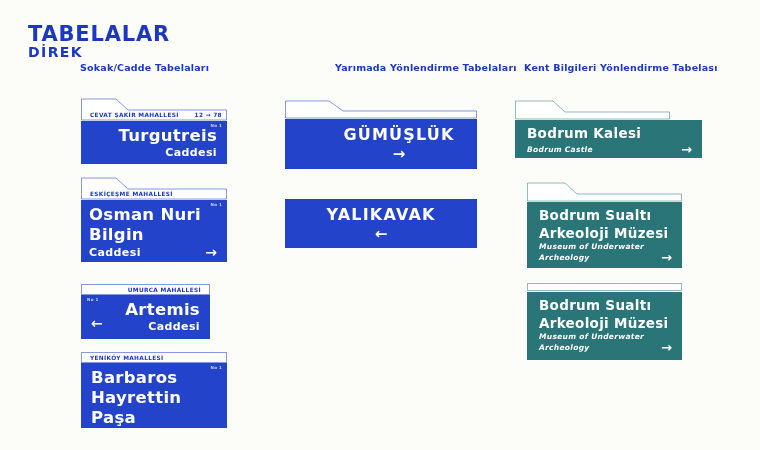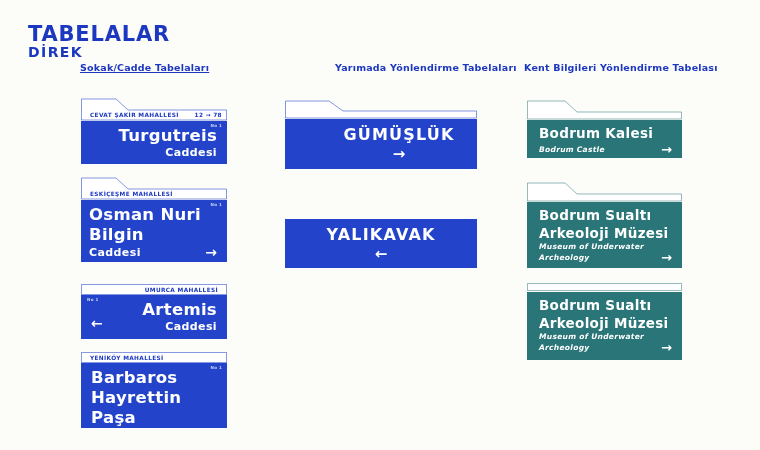--- a/index.html
+++ b/index.html
@@ -72,21 +72,21 @@
   .place-sub{font-size:7.5px;font-weight:700;font-style:italic;letter-spacing:.3px;line-height:1.45;}
   .sub-row{display:flex;justify-content:space-between;align-items:flex-end;}
   .sub-row .arrow{font-size:13px;}
 </style>
 </head>
 <body>
 
 <div class="page-title">TABELALAR</div>
 <div class="page-subtitle">DİREK</div>
 
-<div class="col-heading" style="left:80px;text-decoration:underline;">Sokak/Cadde Tabelaları</div>
+<div class="col-heading" style="left:80px;">Sokak/Cadde Tabelaları</div>
 <div class="col-heading" style="left:287px;margin-left:48px;">Yarımada Yönlendirme Tabelaları</div>
 <div class="col-heading" style="left:524px;">Kent Bilgileri Yönlendirme Tabelası</div>
 
 <div class="sign" style="left:81px;top:98px;width:146px;">
   <svg class="notch" width="146" height="23" viewBox="0 0 146 23">
     <polygon points="0.5,1 35,1 47,12 145.5,12 145.5,22 0.5,22"></polygon>
   </svg>
   <div class="band-overlay">
     <span>CEVAT ŞAKİR MAHALLESİ</span>
     <span>12 → 78</span>
@@ -110,21 +110,21 @@
   <div class="body" style="height:62px;padding-left:8px;">
     <span class="plate-mark">No 1</span>
     <div class="street-name"><span>Osman Nuri</span><br><span>Bilgin</span></div>
     <div class="type-row">
       <span class="type-label">Caddesi</span>
       <span class="arrow">→</span>
     </div>
   </div>
 </div>
 
-<div class="sign" style="left:81px;top:284px;width:146px;">
+<div class="sign" style="left:81px;top:284px;width:129px;">
   <div class="band right">
     <span>UMURCA MAHALLESİ</span>
   </div>
   <div class="body" style="height:44px;">
     <span class="plate-mark left">No 1</span>
     <div class="street-name right">Artemis</div>
     <div class="type-row" style="justify-content:flex-end;">
       <span class="type-label">Caddesi</span>
     </div>
     <span class="arrow arrow-left-abs">←</span>
@@ -149,27 +149,27 @@
   <svg class="notch" width="192" height="19" viewBox="0 0 192 19">
     <polygon points="0.5,1 44,1 58,11 191.5,11 191.5,18 0.5,18"></polygon>
   </svg>
   <div class="body" style="height:50px;justify-content:center;gap:3px;padding-left:46px;">
     <div class="centered-name">GÜMÜŞLÜK</div>
     <div class="centered-arrow">→</div>
   </div>
 </div>
 
 <div class="sign" style="left:285px;top:199px;width:192px;">
-  <div class="body" style="height:49px;justify-content:center;gap:3px;margin-top:20px;">
+  <div class="body" style="height:49px;justify-content:center;gap:3px;">
     <div class="centered-name">YALIKAVAK</div>
     <div class="centered-arrow">←</div>
   </div>
 </div>
 
-<div class="sign teal" style="left:527px;top:100px;width:155px;">
+<div class="sign teal" style="left:515px;top:100px;width:187px;">
   <svg class="notch" width="155" height="20" viewBox="0 0 155 20">
     <polygon points="0.5,1 38,1 50,12 154.5,12 154.5,19 0.5,19"></polygon>
   </svg>
   <div class="body" style="height:38px;padding-left:12px;">
     <div class="place-name">Bodrum Kalesi</div>
     <div class="sub-row">
       <span class="place-sub">Bodrum Castle</span>
       <span class="arrow">→</span>
     </div>
   </div>

